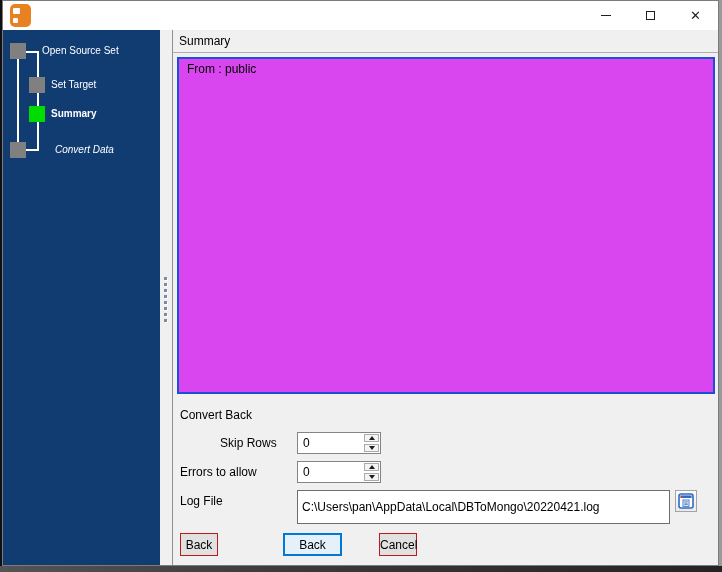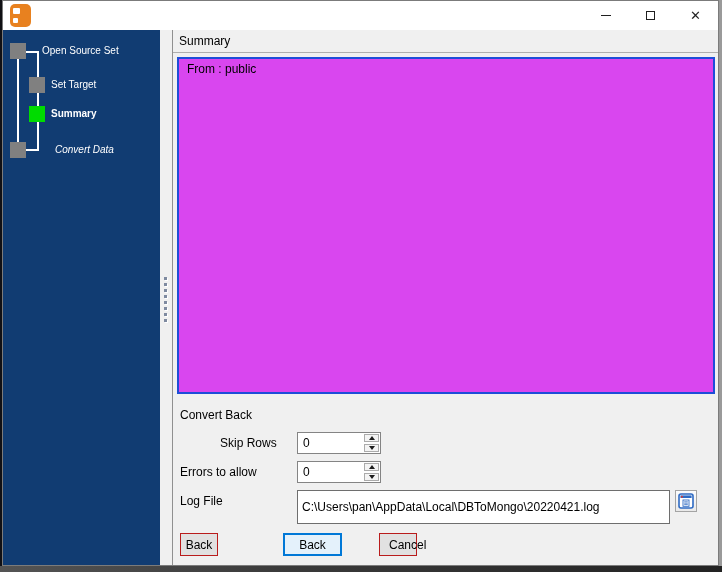--- a/index.html
+++ b/index.html
@@ -80,21 +80,21 @@
                 padding:0 4px; color:#000; }
   .view-btn { position:absolute; left:502px; top:460px; width:22px; height:22px;
               border:1px solid #a4a4a4; background:linear-gradient(#fdfdfd,#e9e9e9);
               display:flex; align-items:center; justify-content:center; padding:0; }
 
   .btn { position:absolute; top:503px; width:38px; height:23px; background:#e1e1e1;
          border:1px solid #b91c1c; font-family:inherit; font-size:12px; color:#000;
          text-align:center; padding:0; }
   .btn-back { left:7px; }
   .btn-next { left:110px; width:59px; background:#e4f1fb; border:2px solid #0078d7; }
-  .btn-cancel { left:206px;padding-left:9px; }
+  .btn-cancel { left:206px; }
 </style>
 </head>
 <body>
 
 <div class="screen">
   <div class="window">
 
     <div class="titlebar">
       <div class="app-icon">
         <span class="chip1"></span>

